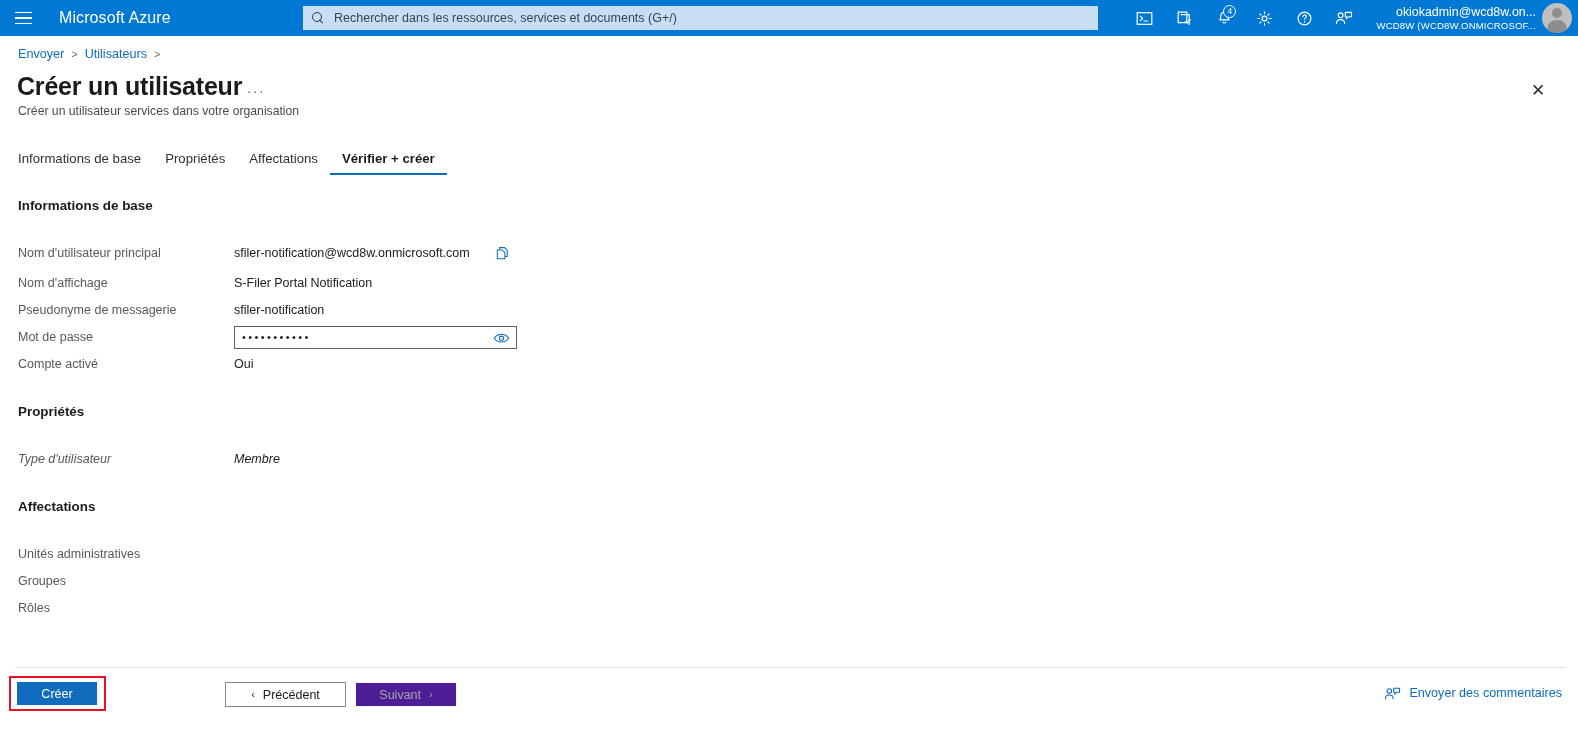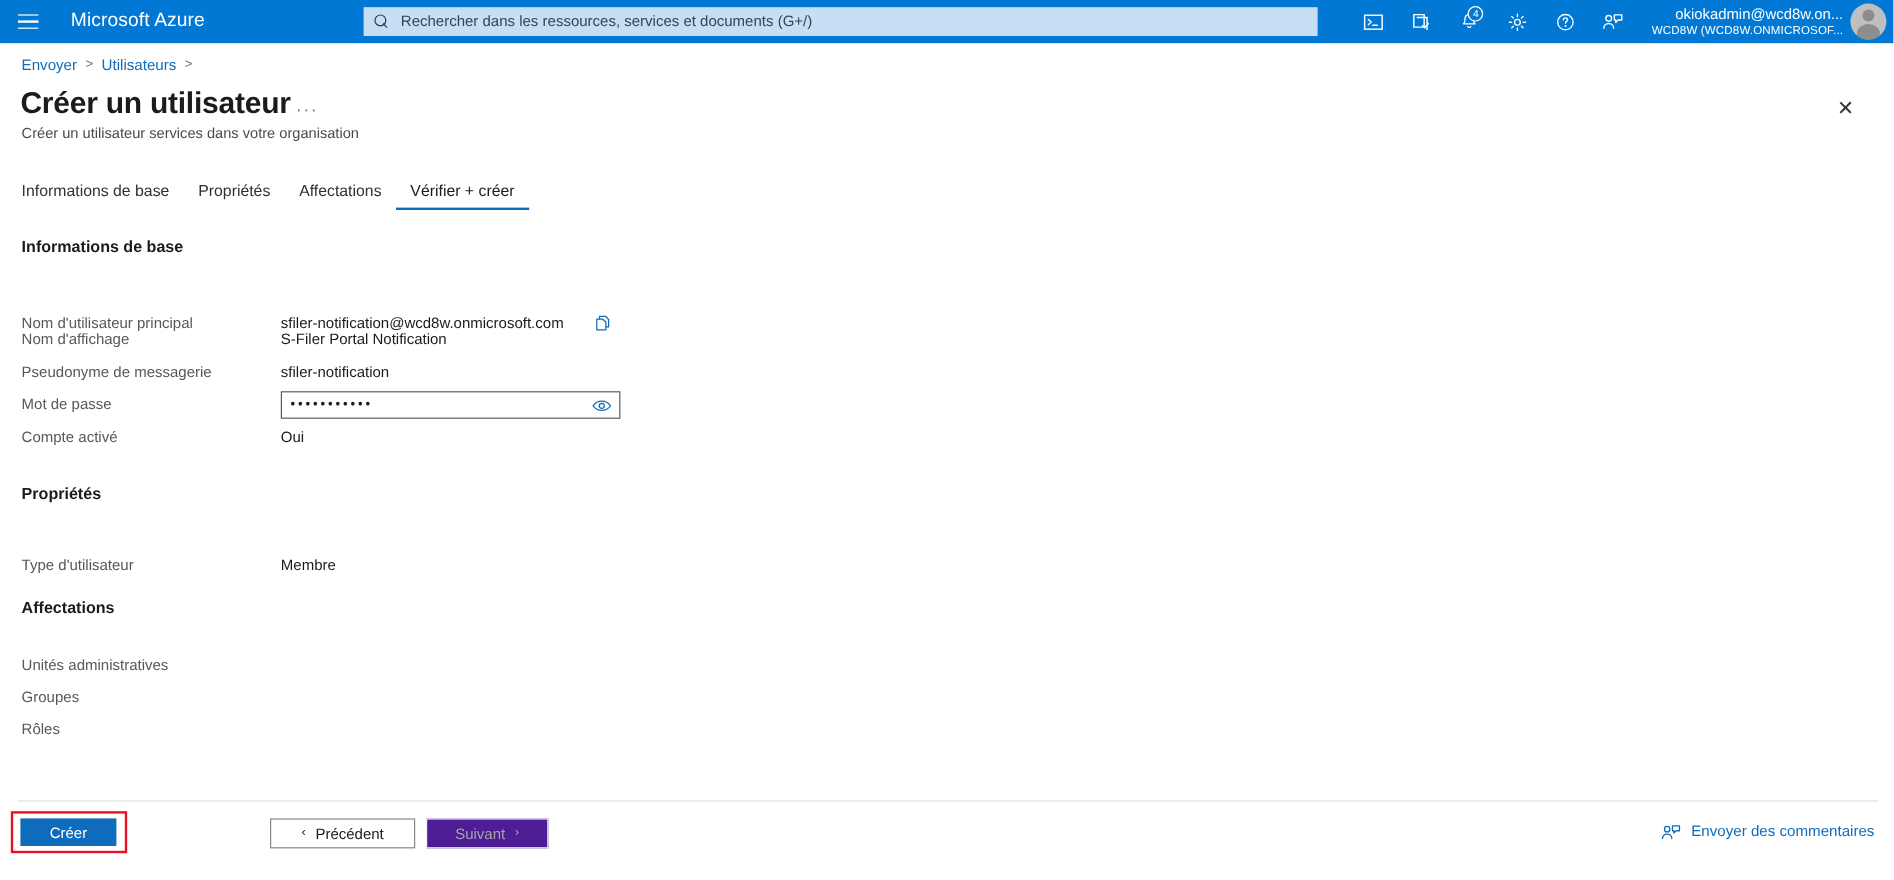--- a/index.html
+++ b/index.html
@@ -105,21 +105,21 @@
   
   .tabs {
     position:absolute; left:17px; top:143px; display:flex; align-items:flex-end;
     height:32px;
   }
   .tab {
     font-size:13.2px; color:#323130; padding:0 12px 9px 12px; cursor:pointer;
     position:relative; white-space:nowrap;
   }
   .tab:first-child { padding-left:1px; }
-  .tab.active { font-weight:400; color:#1b1b1b; }
+  .tab.active { font-weight:700; color:#1b1b1b; }
   .tab.active::after {
     content:''; position:absolute; left:0; right:0; bottom:0; height:2.3px;
     background:#0f6cbd;
   }
 
   
   .sec-head {
     position:absolute; left:18px; font-size:13.4px; font-weight:600; color:#1b1b1b;
   }
   .row { position:absolute; left:0; width:100%; height:27px; }
@@ -259,21 +259,21 @@
 
   <div class="tabs" data-name="wizard-tabs">
     <div class="tab" data-name="tab-informations-de-base">Informations de base</div>
     <div class="tab" data-name="tab-proprietes">Propriétés</div>
     <div class="tab" data-name="tab-affectations">Affectations</div>
     <div class="tab active" data-name="tab-verifier-creer">Vérifier + créer</div>
   </div>
 
   <div class="sec-head" style="top:198px;" data-name="section-heading-basics">Informations de base</div>
 
-  <div class="row" style="top:246px;margin-top:16px;" data-name="row-upn">
+  <div class="row" style="top:246px;" data-name="row-upn">
     <div class="rlabel" data-name="label-upn">Nom d'utilisateur principal</div>
     <div class="rvalue" data-name="value-upn">sfiler-notification@wcd8w.onmicrosoft.com</div>
     <div class="copy-icon" data-name="copy-icon">
       <svg width="15" height="15" viewBox="0 0 15 15">
           <path d="M4.6 1.6h5l2.6 2.6v6.2H4.6z" fill="#fff" stroke="#0f6cbd" stroke-width="1.05" stroke-linejoin="round"></path>
           <path d="M2.3 4h5l2.6 2.6v6.2H2.3z" fill="#fff" stroke="#0f6cbd" stroke-width="1.05" stroke-linejoin="round"></path>
         </svg>
     </div>
   </div>
 
@@ -299,21 +299,21 @@
         </svg>
     </div>
   </div>
 
   <div class="row" style="top:357px;" data-name="row-account-enabled">
     <div class="rlabel" data-name="label-account-enabled">Compte activé</div>
     <div class="rvalue" data-name="value-account-enabled">Oui</div>
   </div>
 
   <div class="sec-head" style="top:404px;" data-name="section-heading-properties">Propriétés</div>
-  <div class="row" style="top:464px;" data-name="row-user-type">
+  <div class="row" style="top:452px;font-style:italic;" data-name="row-user-type">
     <div class="rlabel" data-name="label-user-type">Type d'utilisateur</div>
     <div class="rvalue" data-name="value-user-type">Membre</div>
   </div>
 
   <div class="sec-head" style="top:499px;" data-name="section-heading-assignments">Affectations</div>
   <div class="row" style="top:547px;" data-name="row-administrative-units">
     <div class="rlabel" data-name="label-administrative-units">Unités administratives</div>
     <div class="rvalue" data-name="value-administrative-units"></div>
   </div>
   <div class="row" style="top:574px;" data-name="row-groups">

